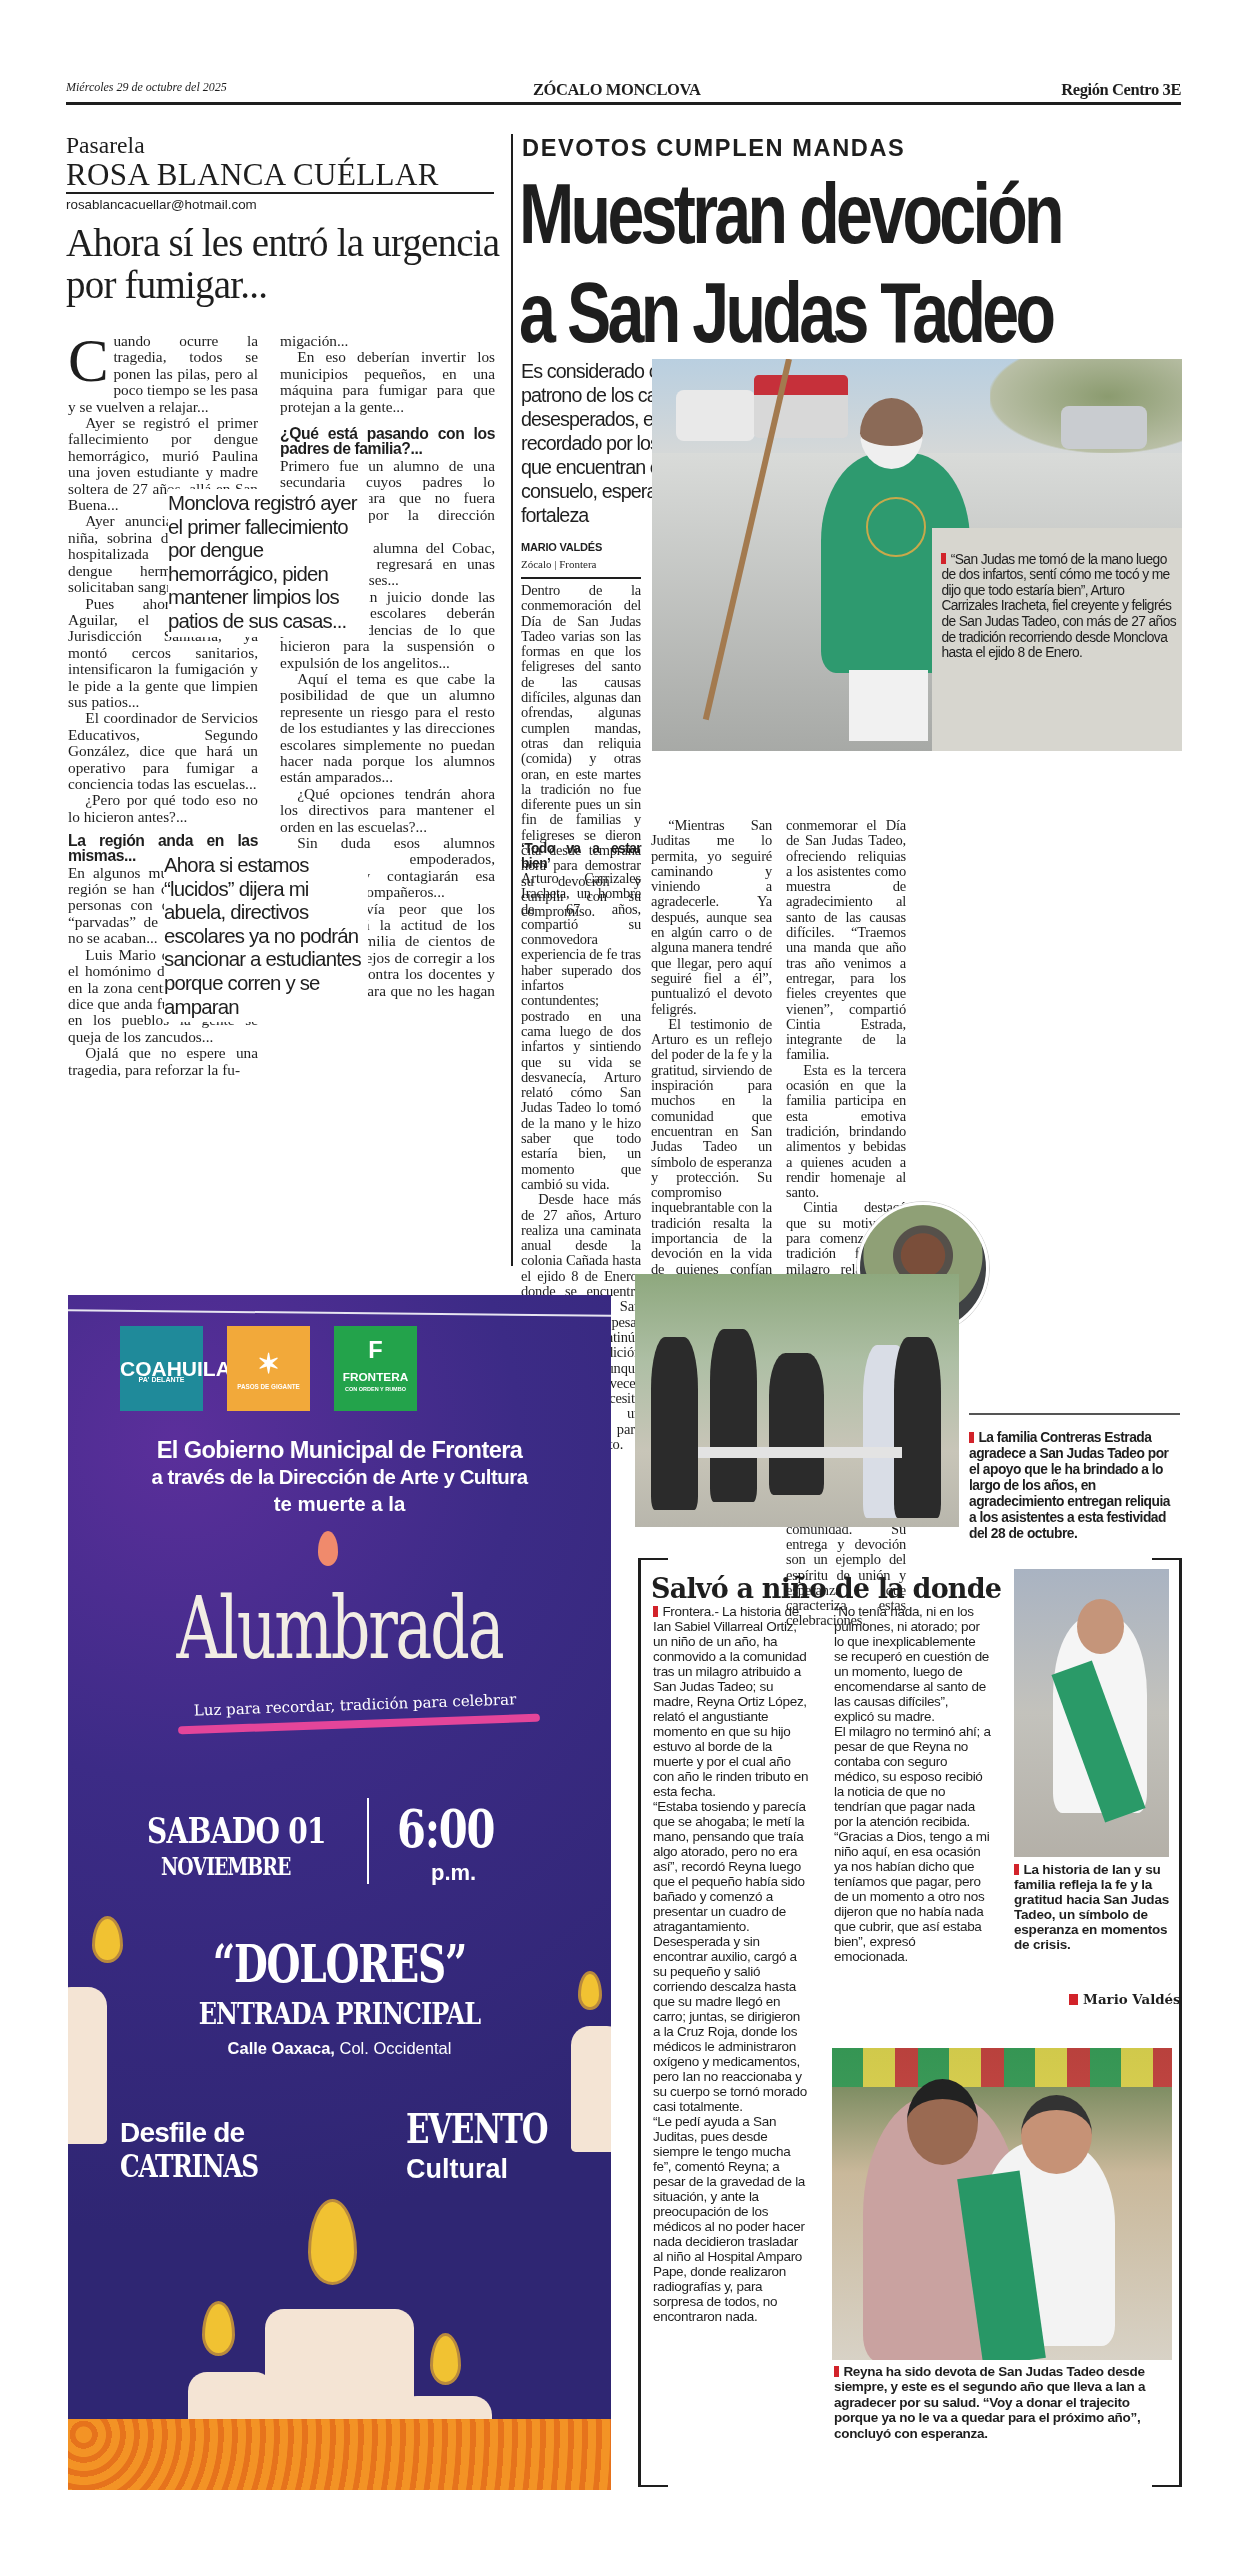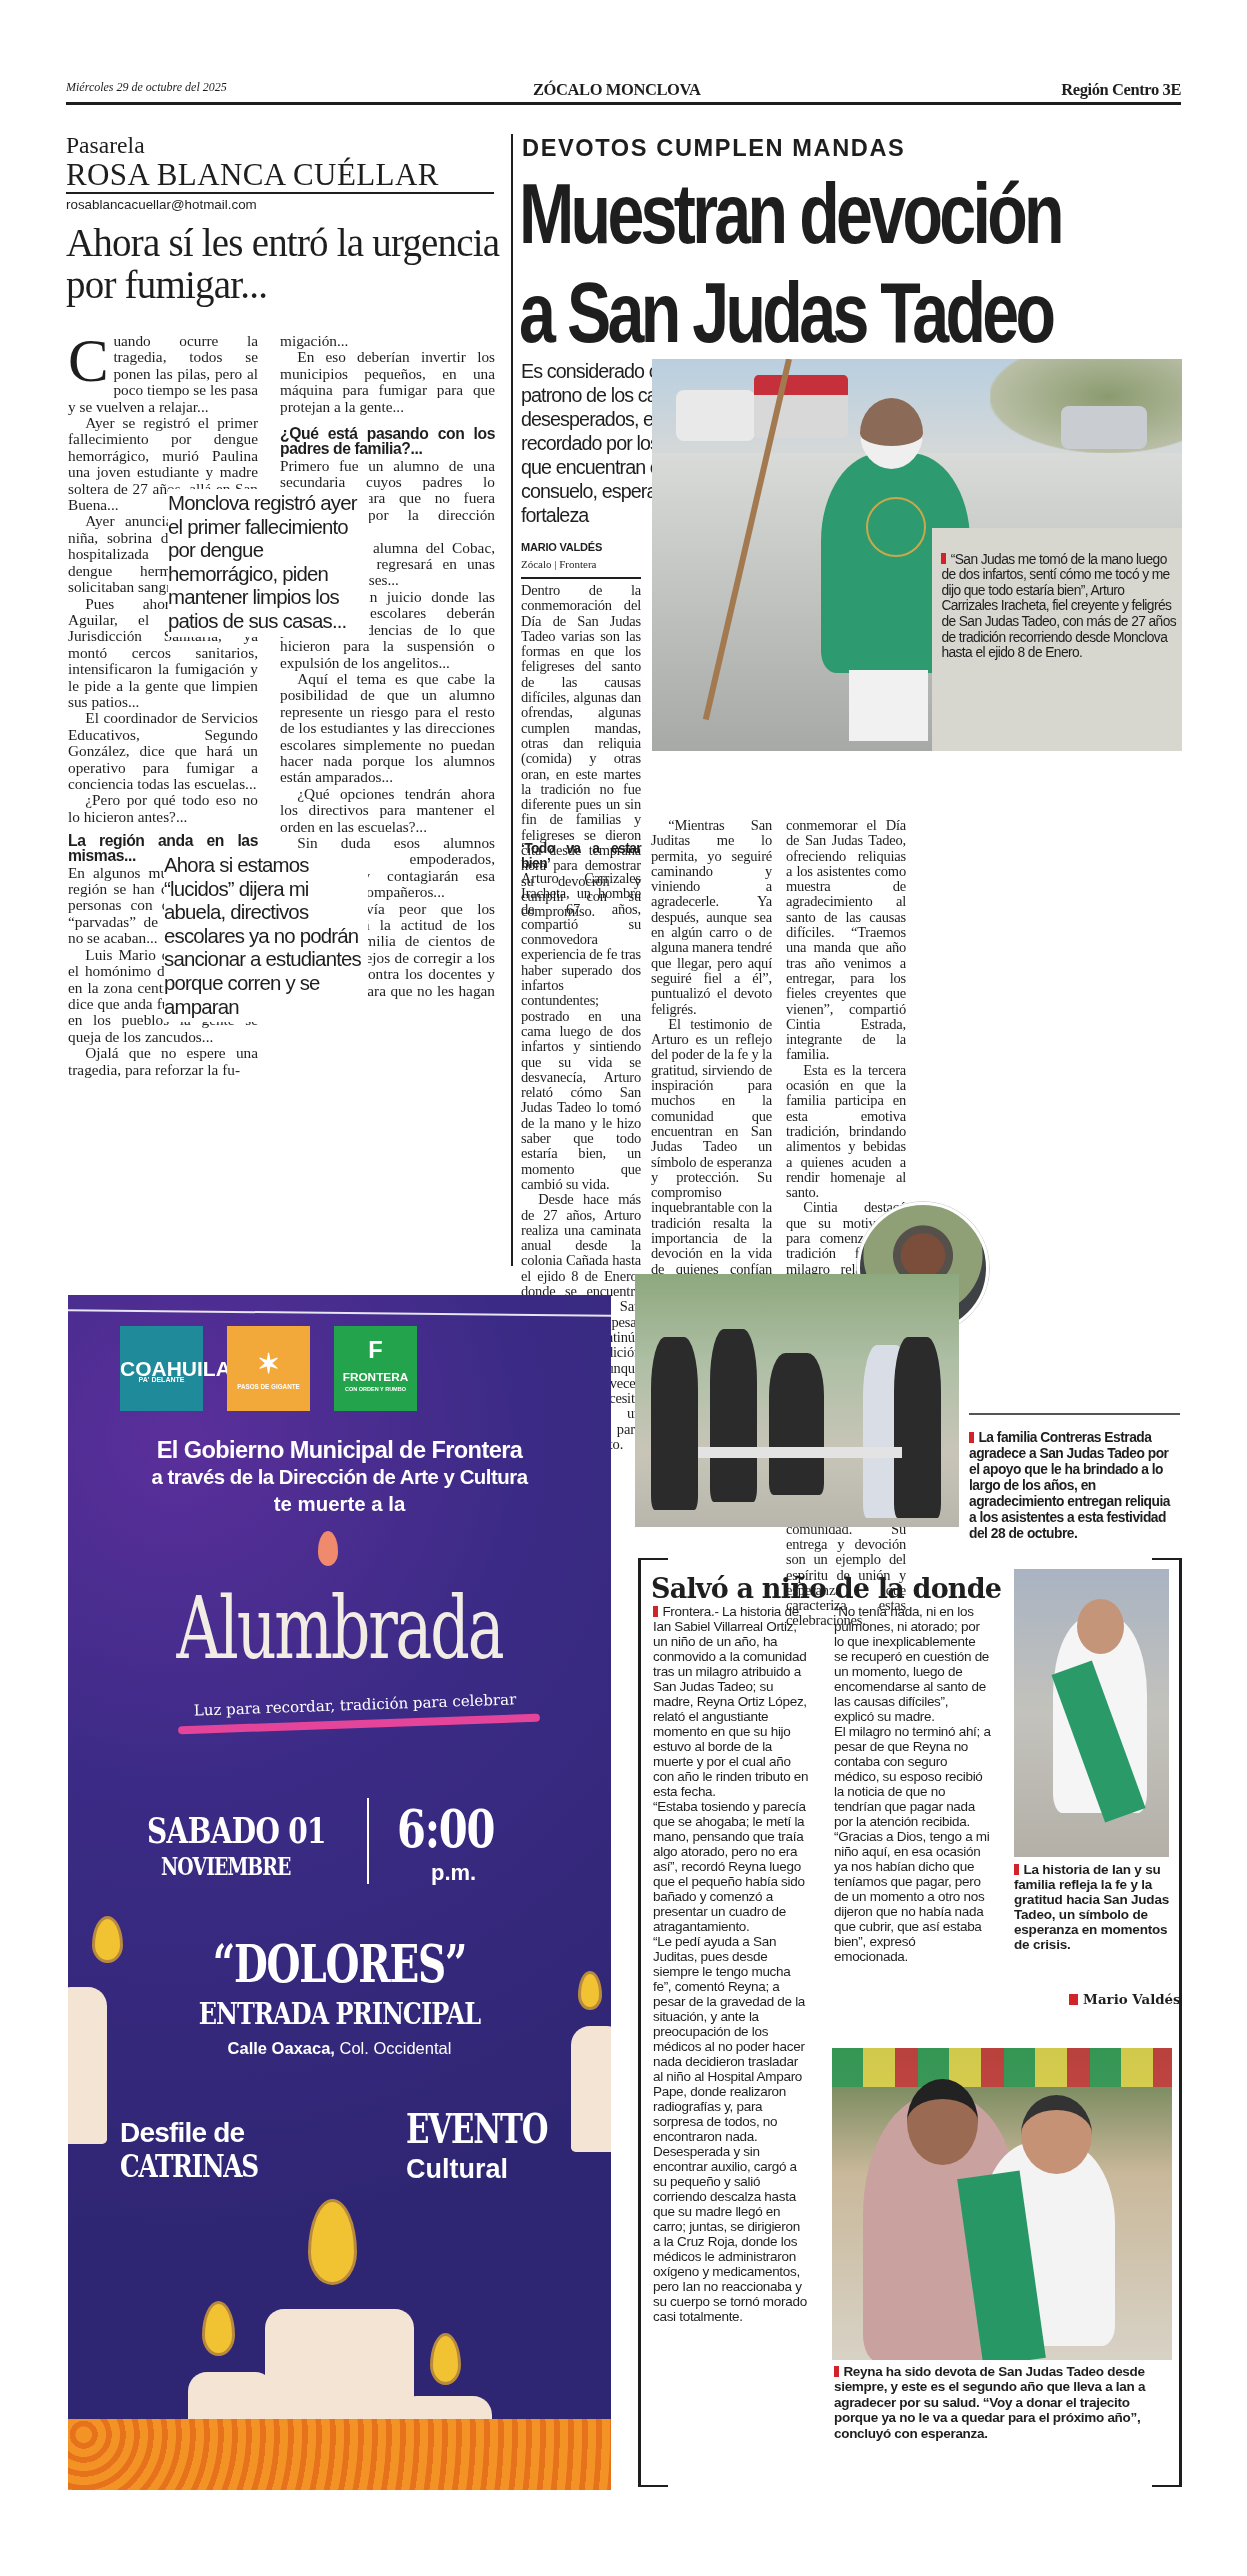--- a/index.html
+++ b/index.html
@@ -289,22 +289,22 @@
 <div class="abs box">
   <div class="box-corner" style="left:0; top:0;"></div>
   <div class="box-corner" style="right:0; top:0;"></div>
   <div class="box-corner" style="left:0; bottom:0;"></div>
   <div class="box-corner" style="right:0; bottom:0;"></div>
 </div>
 <h3 class="abs box-title">Salvó a niño de la donde</h3>
 <div class="abs box-col1 box-body">
   <p><span class="redmark"></span><span>Frontera.- La historia de Ian Sabiel Villarreal Ortiz, un niño de un año, ha conmovido a la comunidad tras un milagro atribuido a San Judas Tadeo; su madre, Reyna Ortiz López, relató el angustiante momento en que su hijo estuvo al borde de la muerte y por el cual año con año le rinden tributo en esta fecha.</span></p>
   <p>“Estaba tosiendo y parecía que se ahogaba; le metí la mano, pensando que traía algo atorado, pero no era así”, recordó Reyna luego que el pequeño había sido bañado y comenzó a presentar un cuadro de atragantamiento.</p>
+  <p>Desesperada y sin encontrar auxilio, cargó a su pequeño y salió corriendo descalza hasta que su madre llegó en carro; juntas, se dirigieron a la Cruz Roja, donde los médicos le administraron oxígeno y medicamentos, pero Ian no reaccionaba y su cuerpo se tornó morado casi totalmente.</p>
   <p>“Le pedí ayuda a San Juditas, pues desde siempre le tengo mucha fe”, comentó Reyna; a pesar de la gravedad de la situación, y ante la preocupación de los médicos al no poder hacer nada decidieron trasladar al niño al Hospital Amparo Pape, donde realizaron radiografías y, para sorpresa de todos, no encontraron nada.</p>
-  <p>Desesperada y sin encontrar auxilio, cargó a su pequeño y salió corriendo descalza hasta que su madre llegó en carro; juntas, se dirigieron a la Cruz Roja, donde los médicos le administraron oxígeno y medicamentos, pero Ian no reaccionaba y su cuerpo se tornó morado casi totalmente.</p>
 </div>
 <div class="abs box-col2 box-body">
   <p>“No tenía nada, ni en los pulmones, ni atorado; por lo que inexplicablemente se recuperó en cuestión de un momento, luego de encomendarse al santo de las causas difíciles”, explicó su madre.</p>
   <p>El milagro no terminó ahí; a pesar de que Reyna no contaba con seguro médico, su esposo recibió la noticia de que no tendrían que pagar nada por la atención recibida.</p>
   <p>“Gracias a Dios, tengo a mi niño aquí, en esa ocasión ya nos habían dicho que teníamos que pagar, pero de un momento a otro nos dijeron que no había nada que cubrir, que así estaba bien”, expresó emocionada.</p>
 </div>
 <div class="abs photo3">
   <div class="kid"></div>
     <div class="sash"></div>
     <div class="face"></div>

